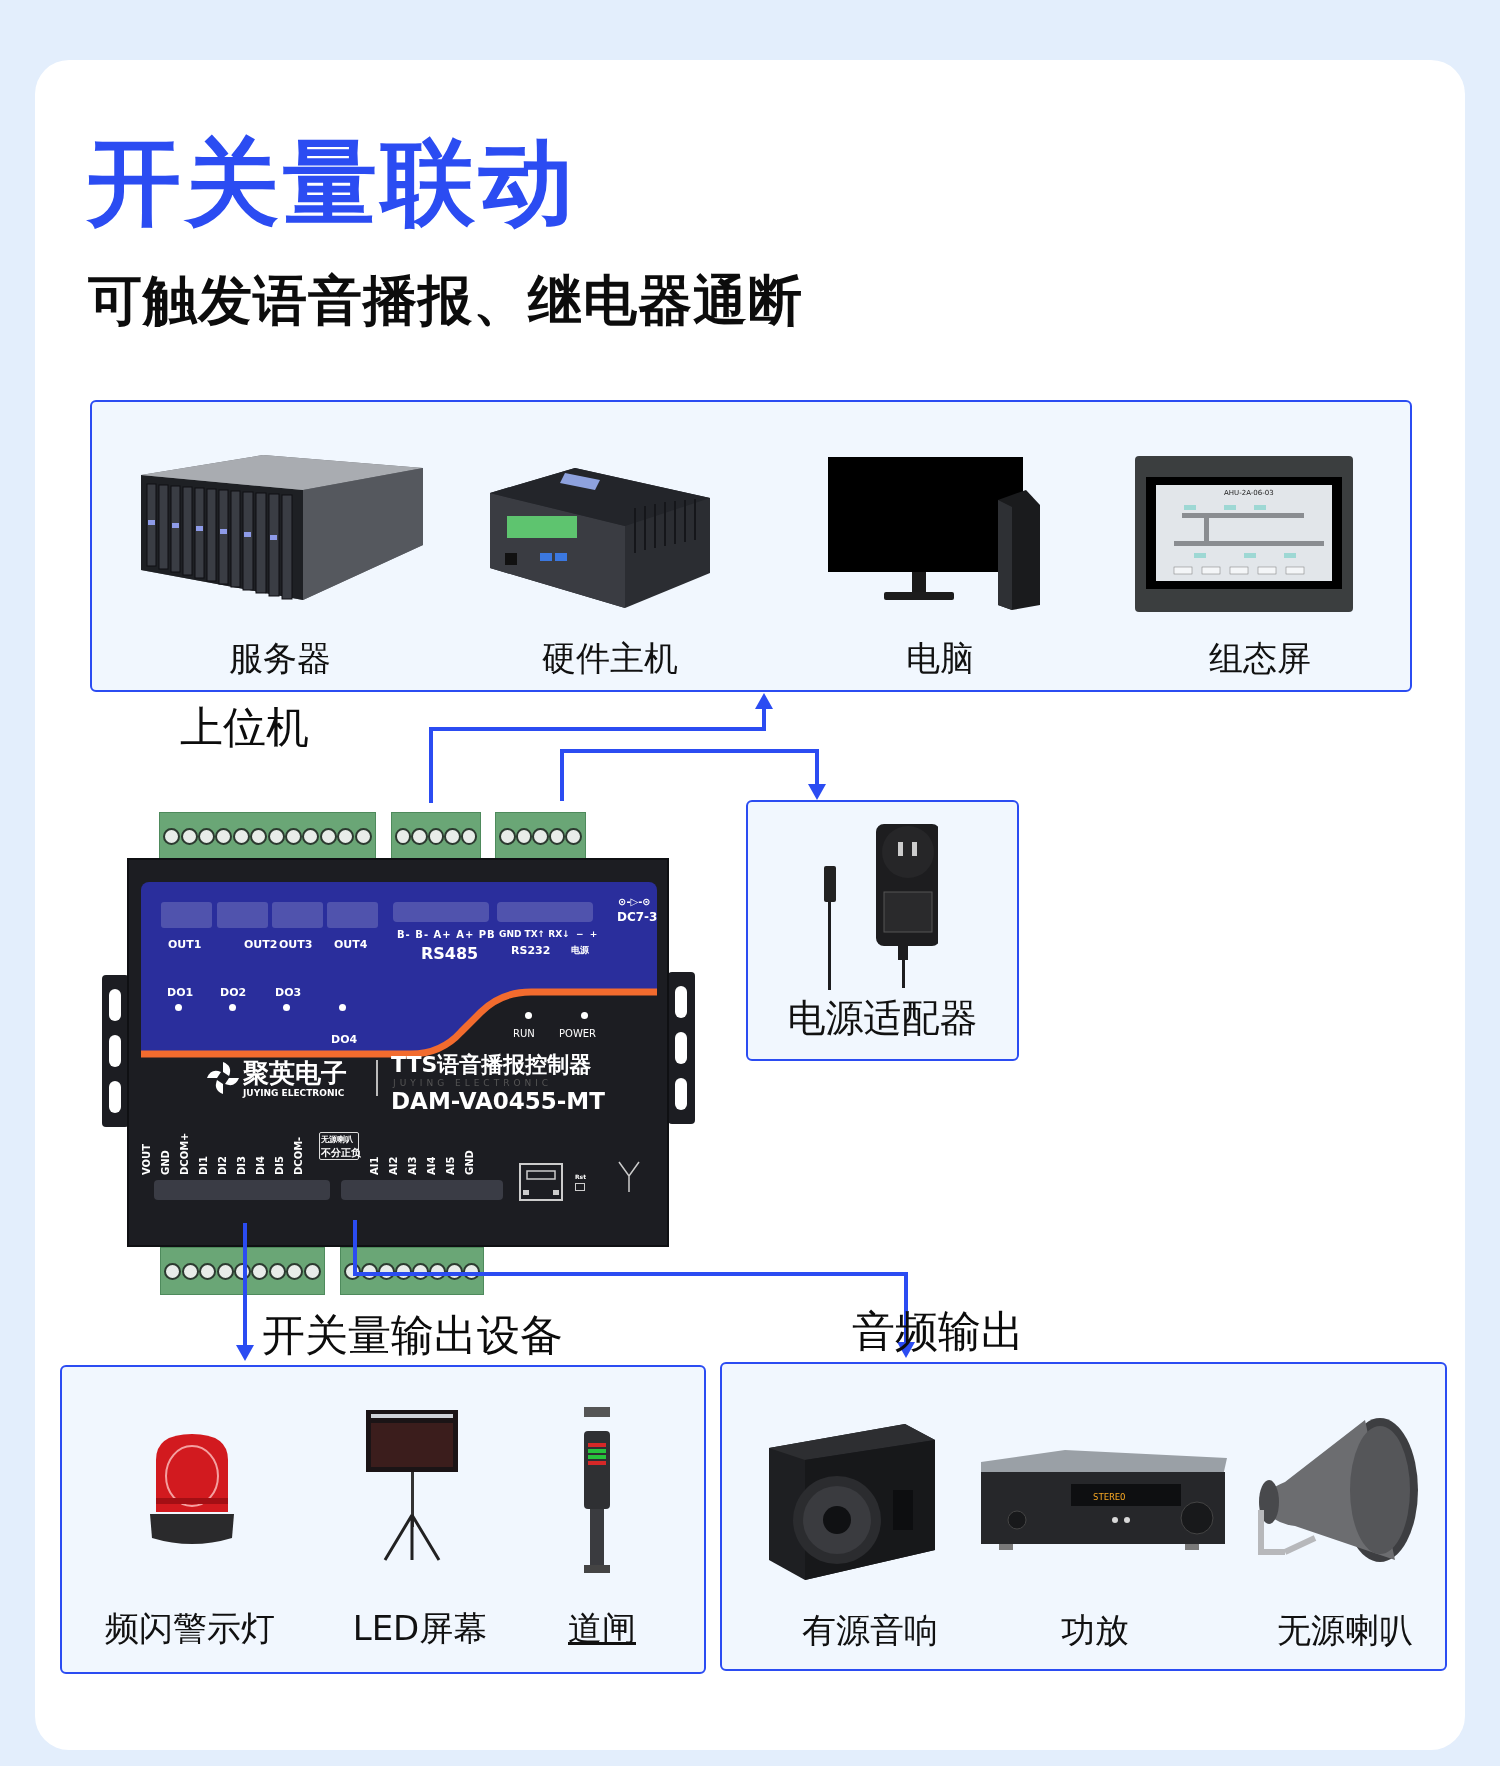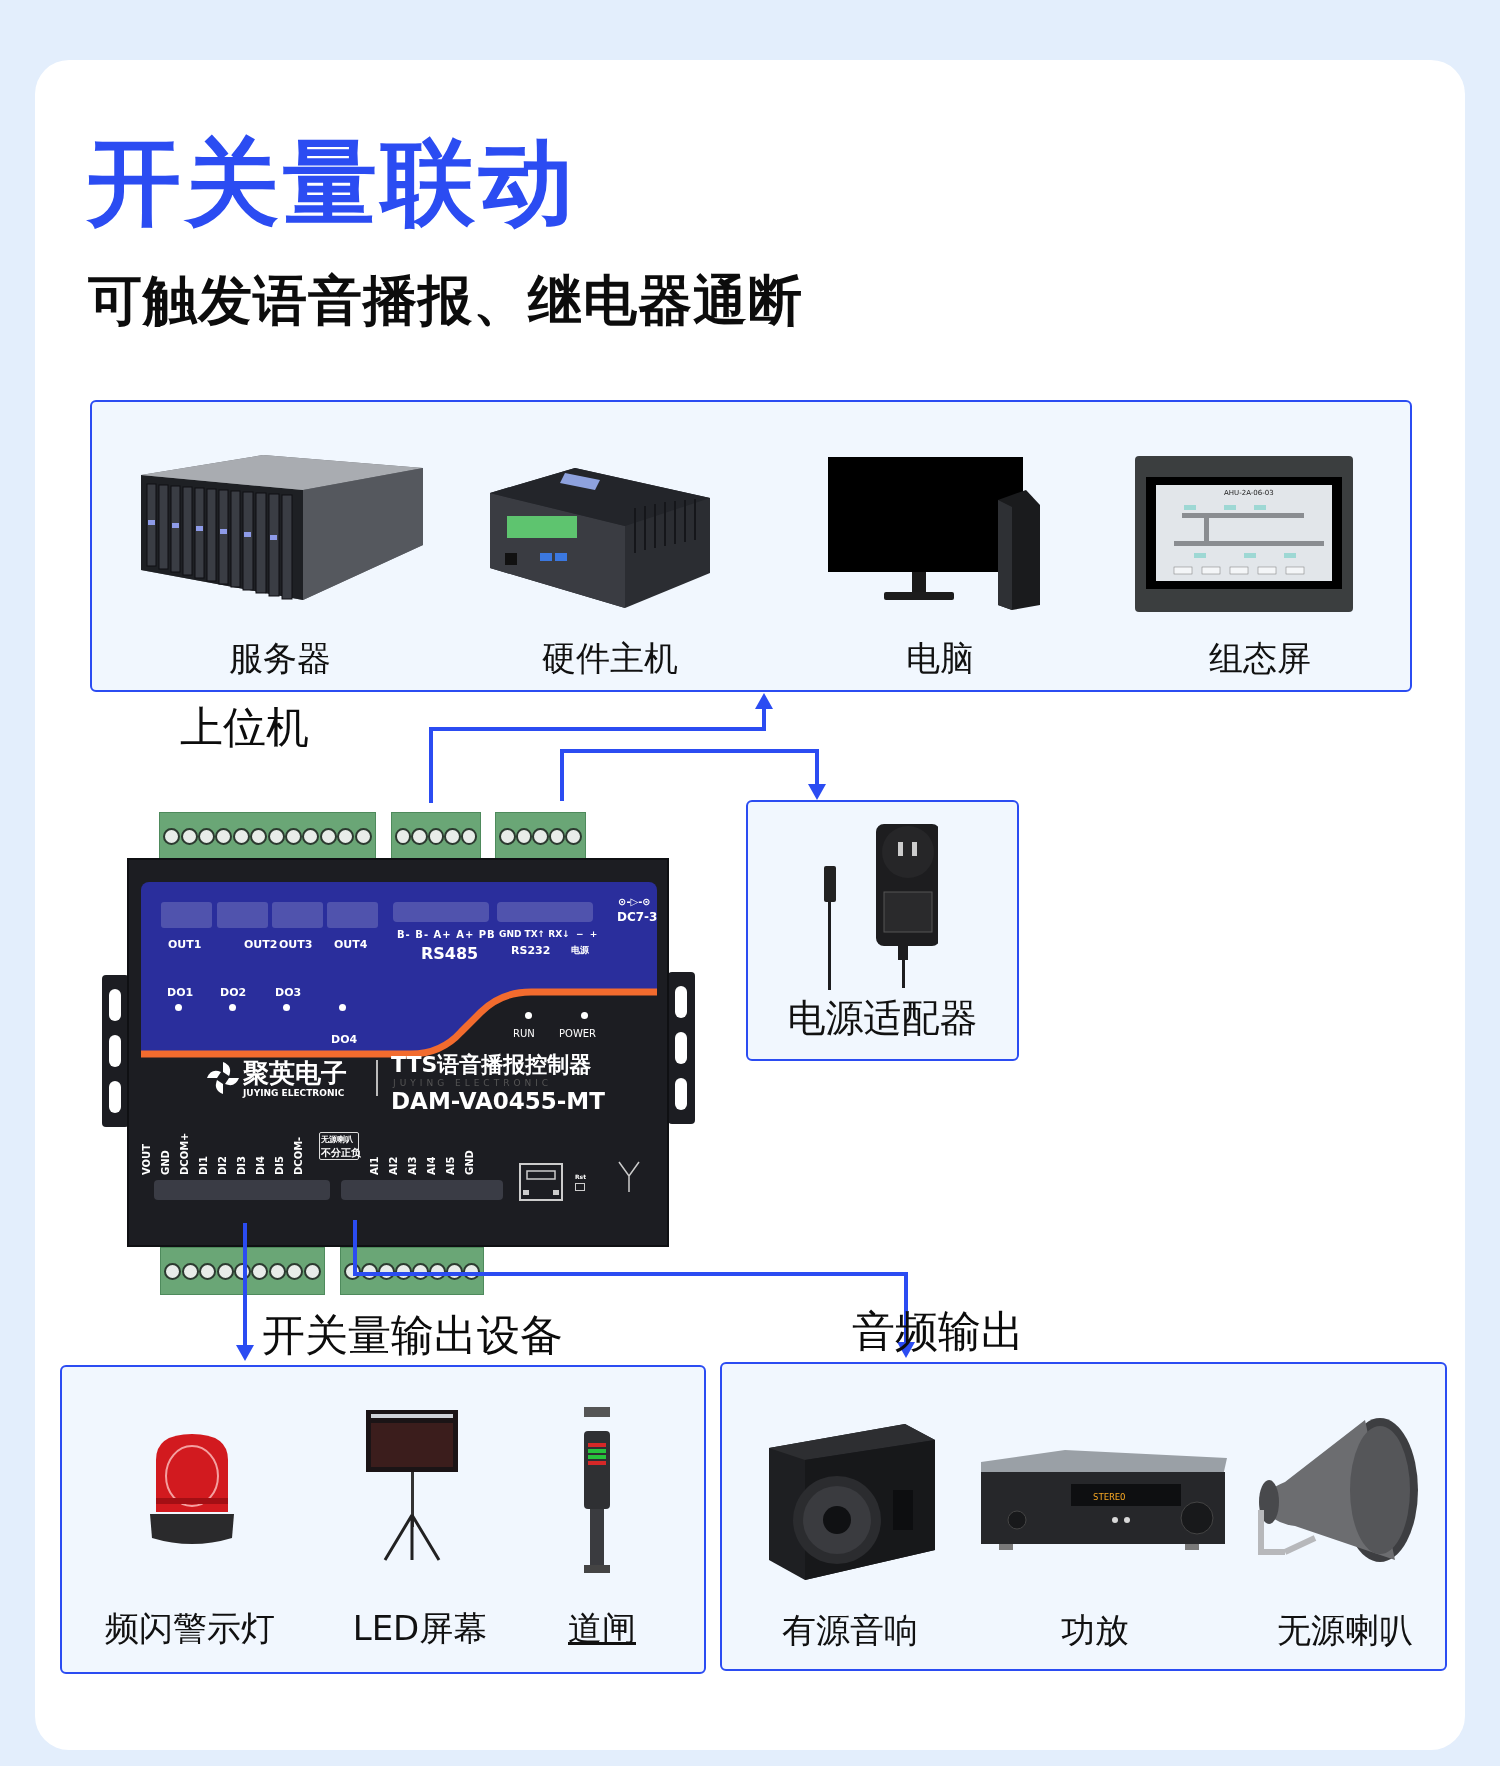--- a/index.html
+++ b/index.html
@@ -381,15 +381,15 @@
     <rect x="210" y="96" width="14" height="6" fill="#7a7a7a"></rect>
 </svg>
 <svg class="prod" style="left:1245px;top:1410px;" width="180" height="175" viewBox="0 0 180 175">
   <ellipse cx="135" cy="80" rx="38" ry="72" fill="#3d3e41"></ellipse>
   <path d="M18 92 Q20 80 40 72 L120 10 L150 150 L50 116 Q22 112 18 92 Z" fill="#6c6d70"></path>
   <ellipse cx="135" cy="80" rx="30" ry="64" fill="#555659"></ellipse>
   <ellipse cx="24" cy="92" rx="10" ry="22" fill="#48494c"></ellipse>
   <path d="M16 100 L16 142 L40 142 M40 142 L70 128" stroke="#b7b8bb" stroke-width="6" fill="none"></path>
 </svg>
 
-<div class="label" style="left:760px;top:1610px;width:180px;">有源音响</div>
+<div class="label" style="left:780px;top:1610px;width:180px;">有源音响</div>
 <div class="label" style="left:1035px;top:1610px;width:120px;">功放</div>
 <div class="label" style="left:1255px;top:1610px;width:180px;">无源喇叭</div>
 
 </body></html>

